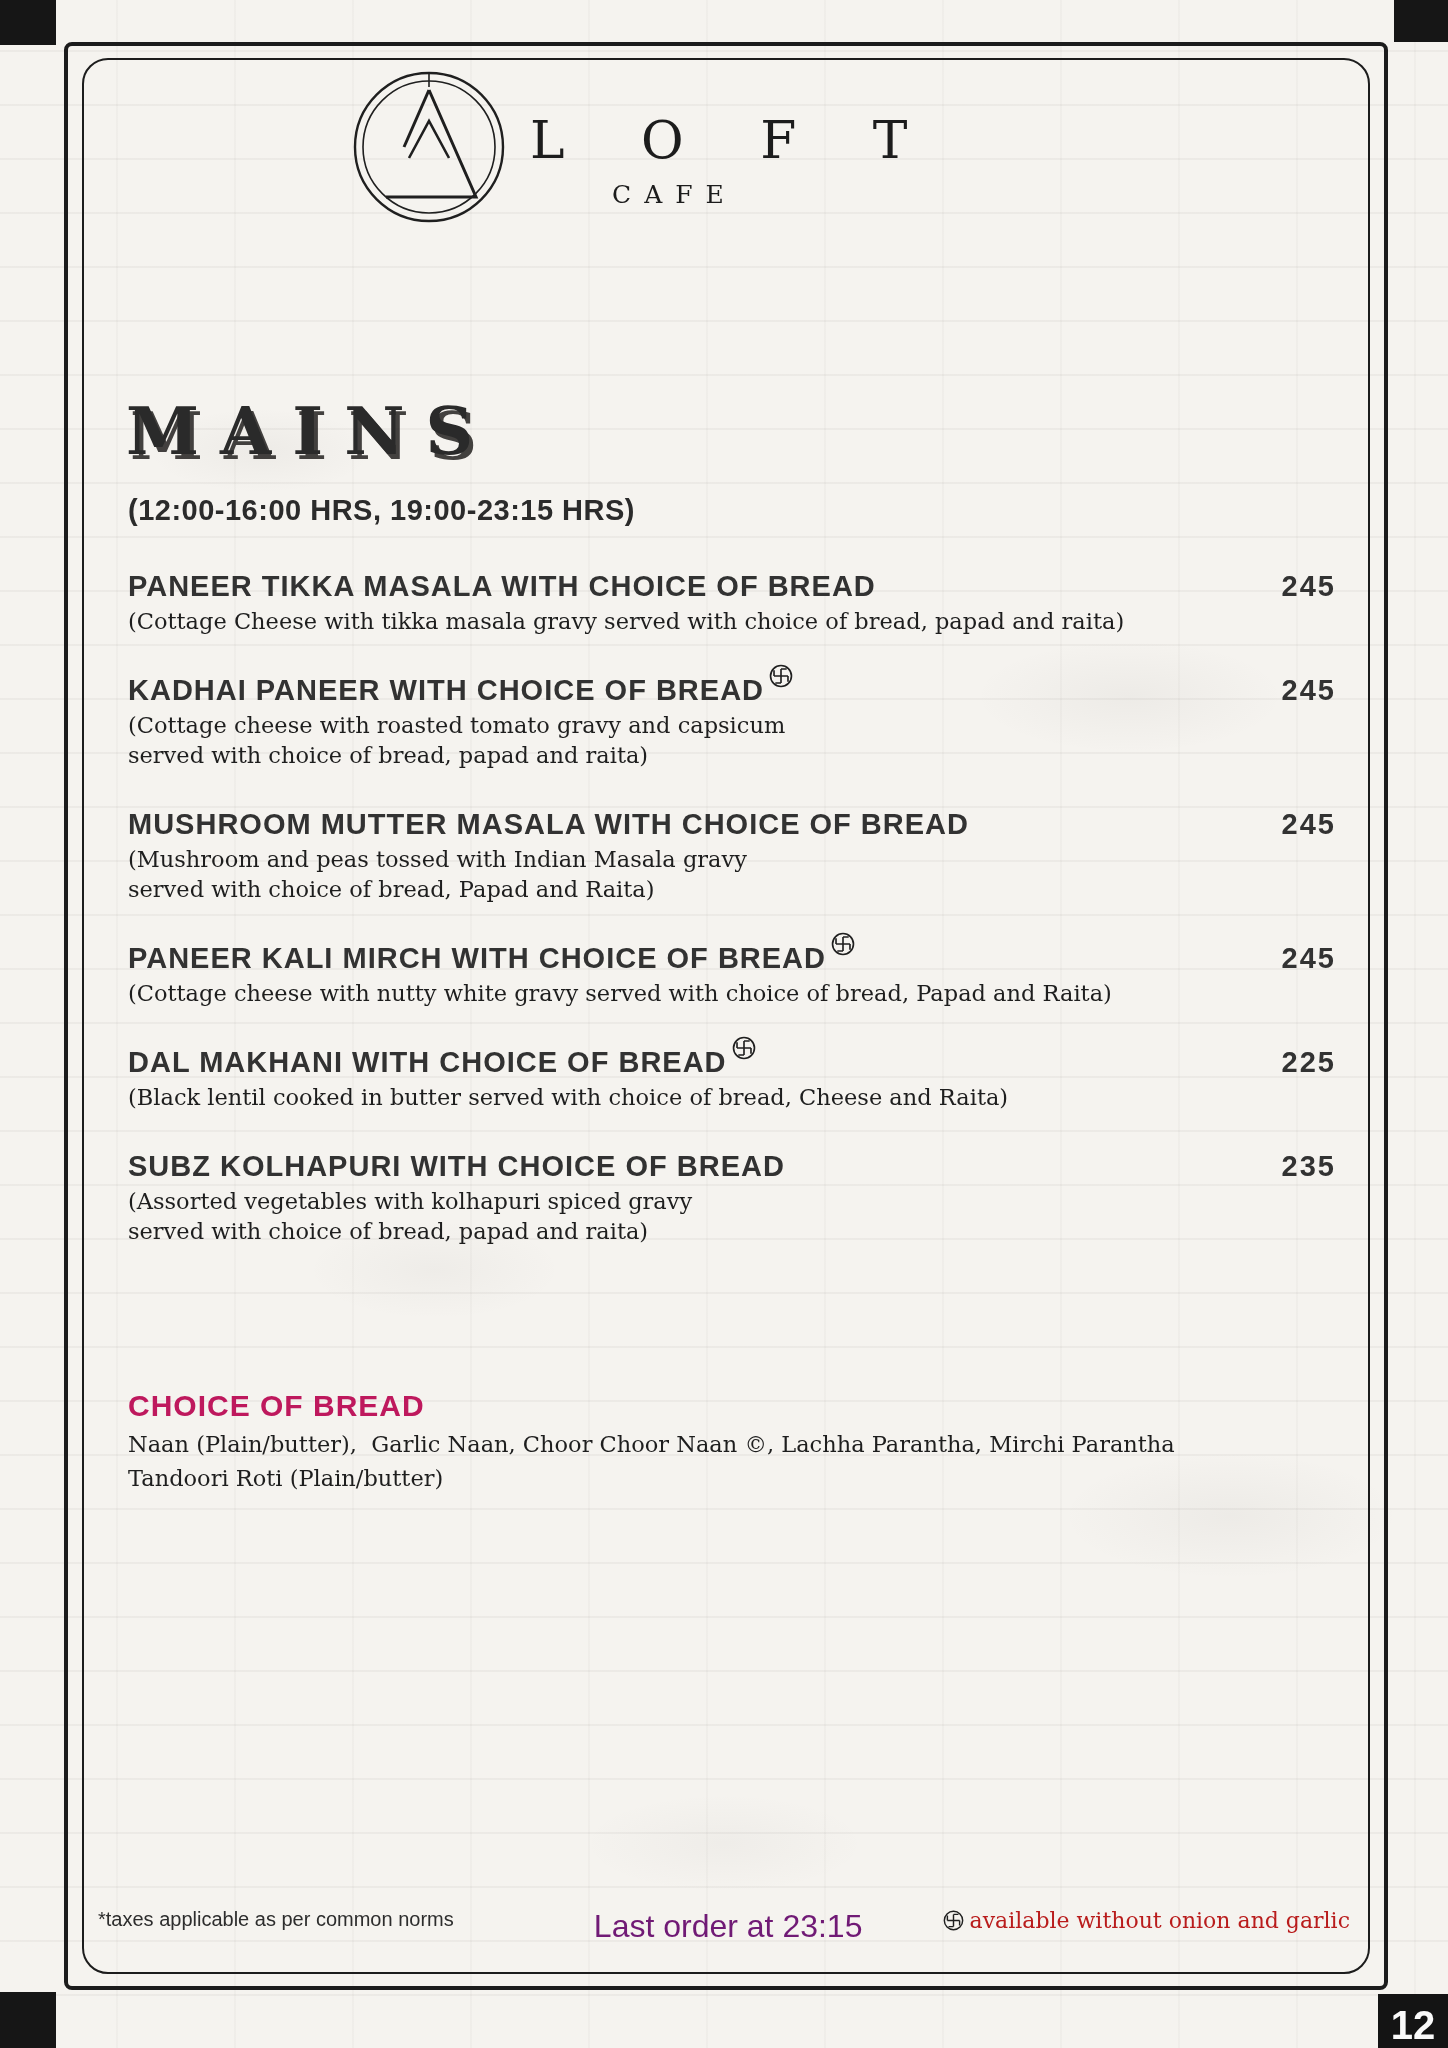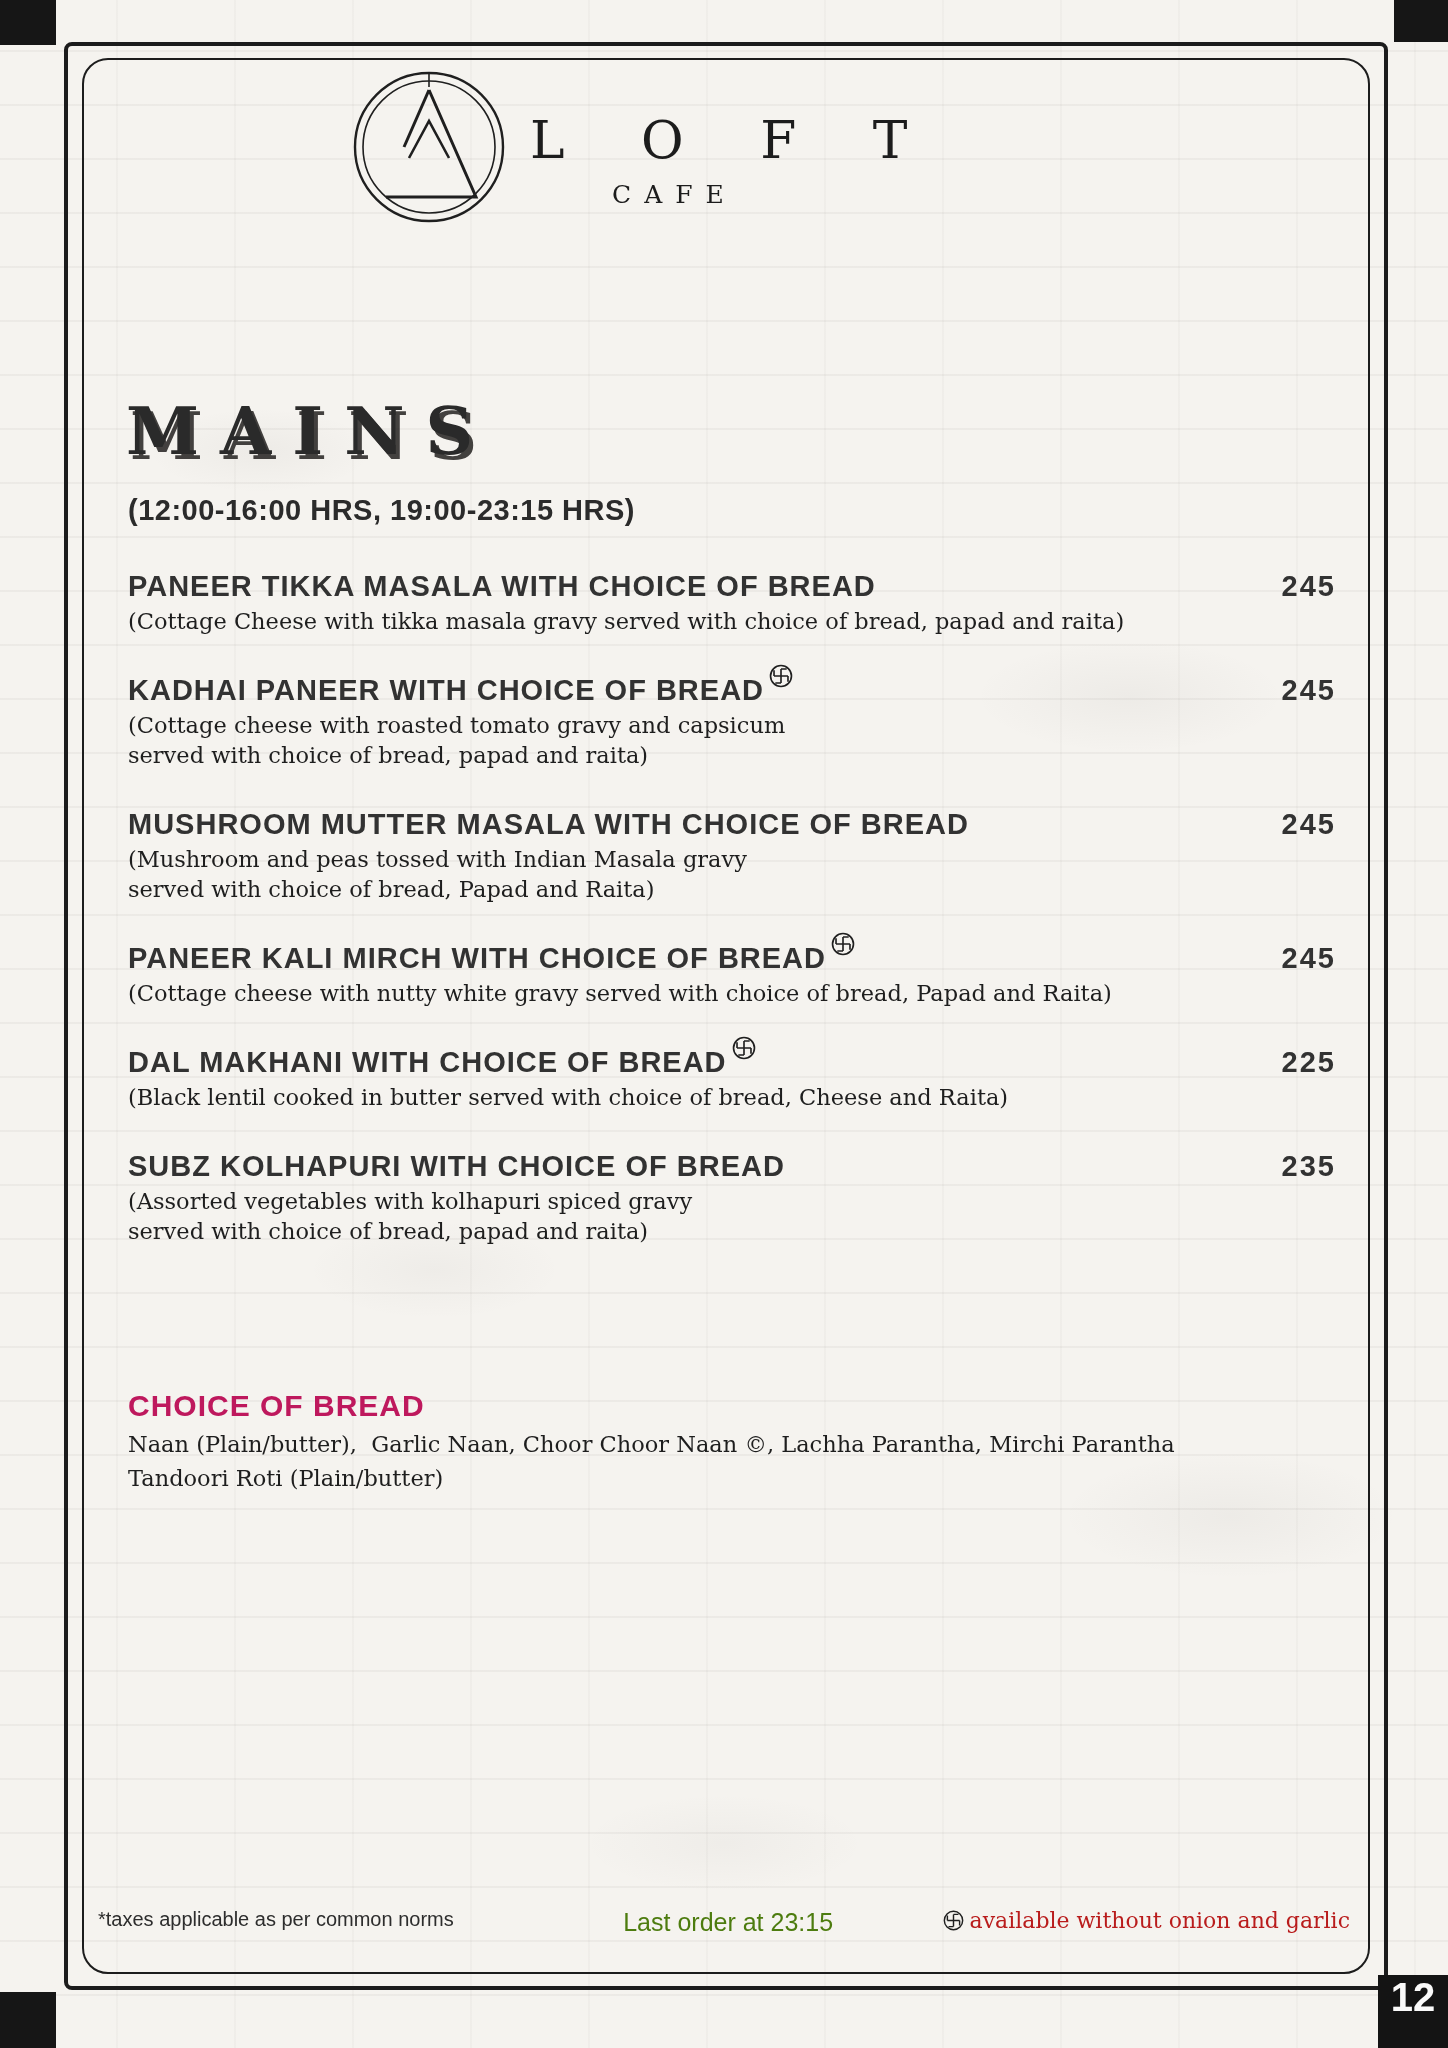--- a/index.html
+++ b/index.html
@@ -19,22 +19,22 @@
   
   .frame-outer{position:absolute;left:64px;top:42px;right:60px;bottom:58px;
     border:4px solid #1c1c1c;border-radius:8px;}
   .frame-inner{position:absolute;left:82px;top:58px;right:78px;bottom:74px;
     border:2px solid #1c1c1c;border-radius:26px;}
   
   .corner{position:absolute;background:#161616;}
   .corner-tl{left:0;top:0;width:56px;height:45px;}
   .corner-tr{right:0;top:0;width:54px;height:42px;}
   .corner-bl{left:0;bottom:0;width:56px;height:56px;}
-  .page-box{position:absolute;right:0;bottom:0;width:70px;height:73px;background:#141414;
-    display:flex;align-items:flex-start;justify-content:center;}
+  .page-box{position:absolute;right:0;bottom:0;width:70px;height:54px;background:#141414;
+    display:flex;align-items:flex-end;justify-content:center;}
   .page-box span{color:#fafafa;font-size:40px;font-weight:700;font-family:"Liberation Sans",sans-serif;}
   
   .logo{position:absolute;left:352px;top:70px;display:flex;align-items:flex-start;}
   .logo-mark{width:154px;height:154px;}
   .logo-text{margin-left:24px;padding-top:44px;}
   .logo-name{font-family:"DejaVu Serif","Liberation Serif",serif;font-size:52px;color:#1c1c1c;
     letter-spacing:30px;line-height:1;}
   .logo-sub{font-family:"DejaVu Serif","Liberation Serif",serif;font-size:25px;color:#1c1c1c;
     letter-spacing:13px;margin-top:14px;margin-left:82px;}
   
@@ -54,21 +54,21 @@
     line-height:30px;}
   
   .bread{position:absolute;left:128px;top:1385px;width:1208px;}
   .bread-title{font-size:30px;font-weight:700;color:#be185d;letter-spacing:1px;line-height:42px;}
   .bread-line{font-family:"DejaVu Serif","Liberation Serif",serif;font-size:22.5px;color:#1e1e1e;
     line-height:34px;white-space:pre-wrap;}
   
   .footer{position:absolute;left:98px;right:98px;top:1908px;display:flex;
     justify-content:space-between;align-items:flex-start;}
   .foot-taxes{font-size:20px;color:#2d2d2d;}
-  .foot-lastorder{font-size:25px;color:#4d7c0f;margin-left:60px;}
+  .foot-lastorder{font-size:32px;color:#701a75;margin-left:60px;}
   .foot-legend{font-size:22px;color:#b91c1c;display:flex;align-items:center;gap:6px;
     font-family:"DejaVu Serif","Liberation Serif",serif;}
   svg{display:block;}
   .inline-svg{display:inline-block;vertical-align:baseline;}
 </style>
 </head>
 <body>
 
 <div class="frame-outer"></div>
 <div class="frame-inner"></div>

